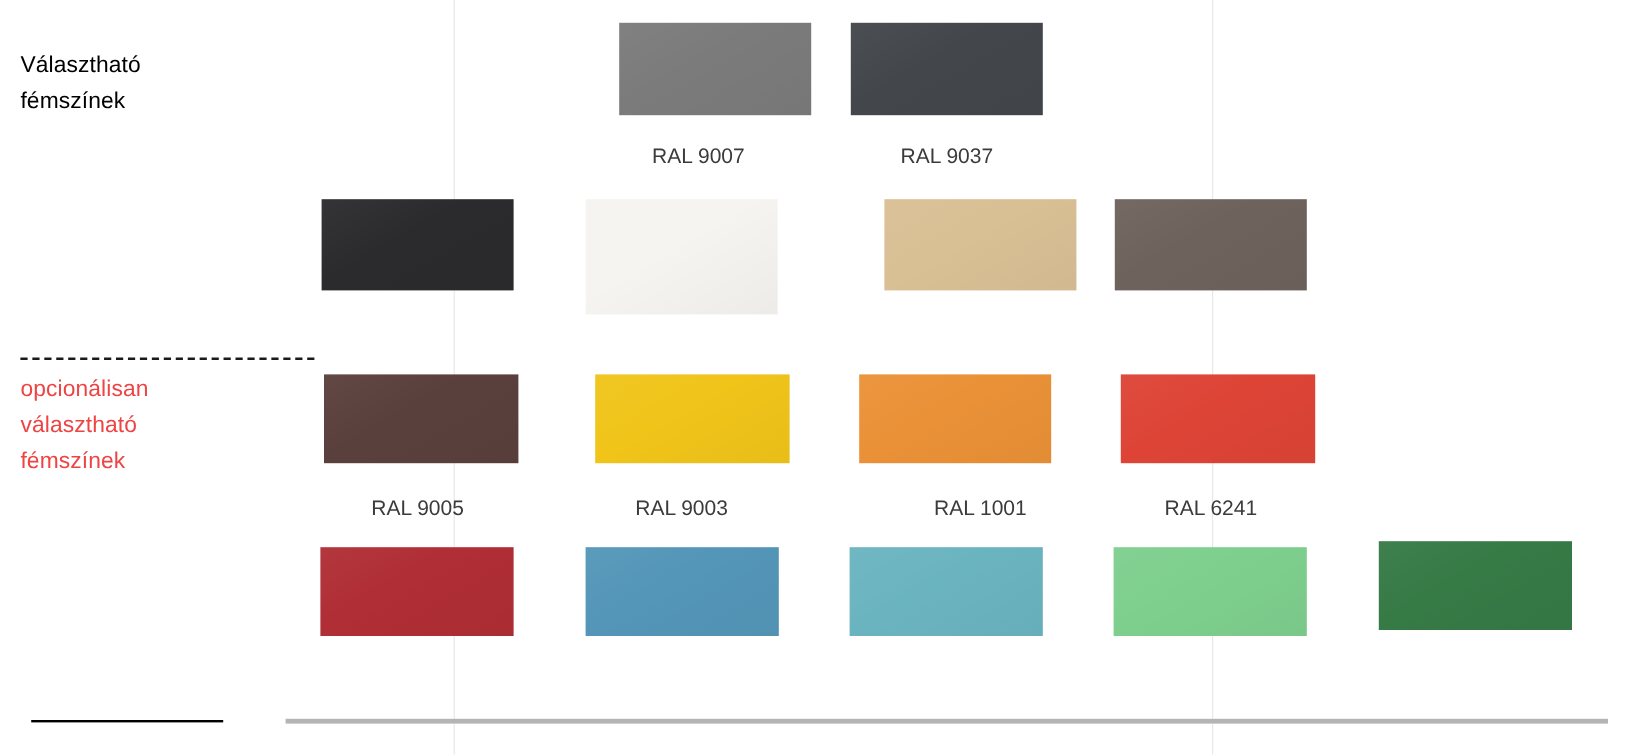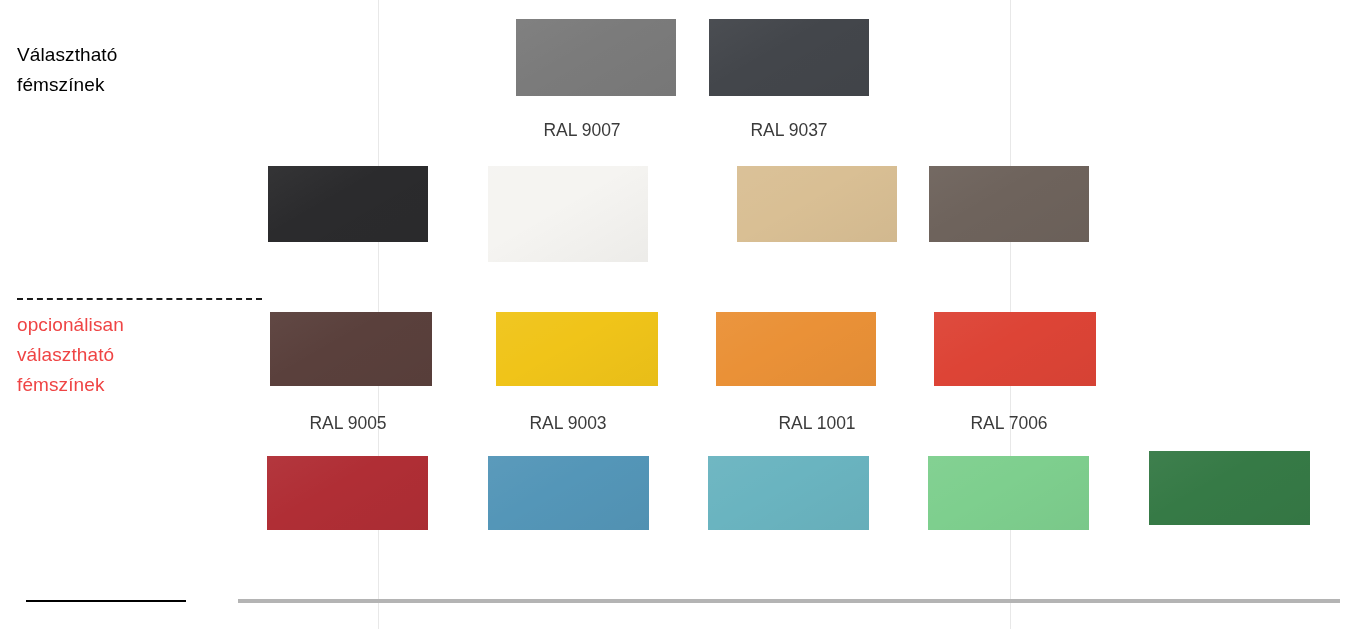--- a/index.html
+++ b/index.html
@@ -121,21 +121,21 @@
   <div class="swatch" style="left:488px; top:166px; width:160px; height:96px;">
     <div class="swatch-chip" style="background: rgb(245, 244, 241);"></div>
     <div class="swatch-label" style="top: 247px; color: rgb(59, 59, 59);">RAL 9003</div>
   </div>
   <div class="swatch" style="left:709px; top:166px; width:160px; height:76px;margin-left:28px;">
     <div class="swatch-chip" style="background: rgb(217, 191, 148);"></div>
     <div class="swatch-label" style="top: 247px; color: rgb(59, 59, 59);">RAL 1001</div>
   </div>
   <div class="swatch" style="left:929px; top:166px; width:160px; height:76px;">
     <div class="swatch-chip" style="background: rgb(110, 99, 92);"></div>
-    <div class="swatch-label" style="top: 247px; color: rgb(59, 59, 59);">RAL 7006</div>
+    <div class="swatch-label" style="top: 247px; color: rgb(59, 59, 59);">RAL 6241</div>
   </div>
 
   <div class="swatch" style="left:270px; top:312px; width:162px; height:74px;">
     <div class="swatch-chip" style="background: rgb(90, 64, 60);"></div>
 
   </div>
   <div class="swatch" style="left:496px; top:312px; width:162px; height:74px;">
     <div class="swatch-chip" style="background: rgb(240, 196, 25);"></div>
 
   </div>

